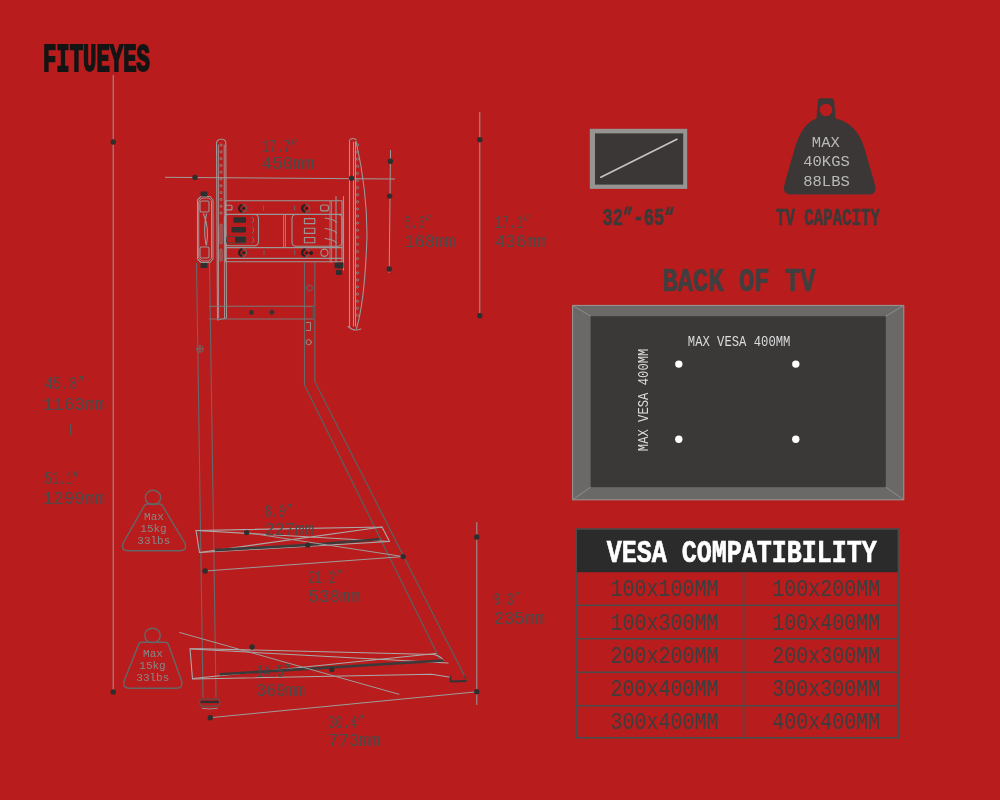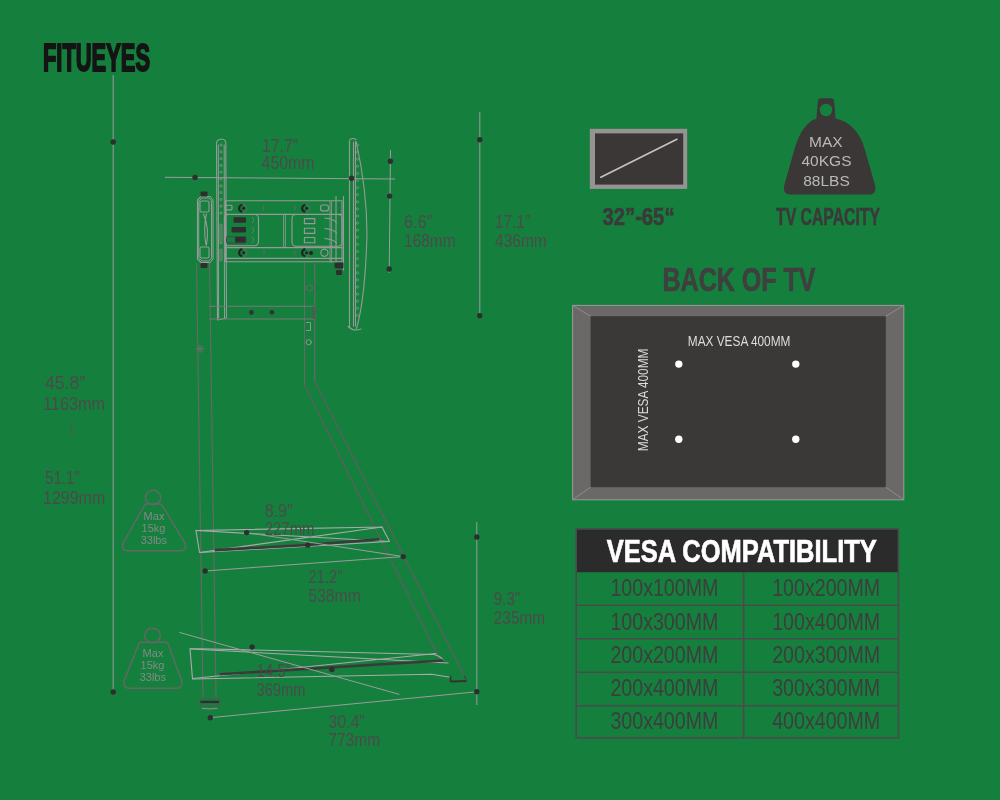--- a/index.html
+++ b/index.html
@@ -1,17 +1,17 @@
 <!DOCTYPE html>
 <html><head>
 <meta charset="utf-8">
 <style>
 html,body{margin:0;padding:0;background:#fff;}
-#page{position:relative;width:1000px;height:800px;overflow:hidden;background:#15803d;
-font-family:Liberation Sans, sans-serif;}
+#page{position:relative;width:1000px;height:800px;overflow:hidden;background:#b91c1c;
+font-family:Liberation Mono, monospace;}
 svg{position:absolute;top:0;left:0;}
 </style>
 </head>
 <body>
 <div id="page">
 <svg width="1000" height="800" viewBox="0 0 1000 800">
 
 <text x="43" y="71" font-size="38.5" font-weight="bold" fill="#141414" stroke="#141414" stroke-width="2" textLength="107" lengthAdjust="spacingAndGlyphs">FITUEYES</text>
 
 <g stroke="#999" stroke-width="1.1" fill="none" stroke-linecap="round" stroke-linejoin="round">

